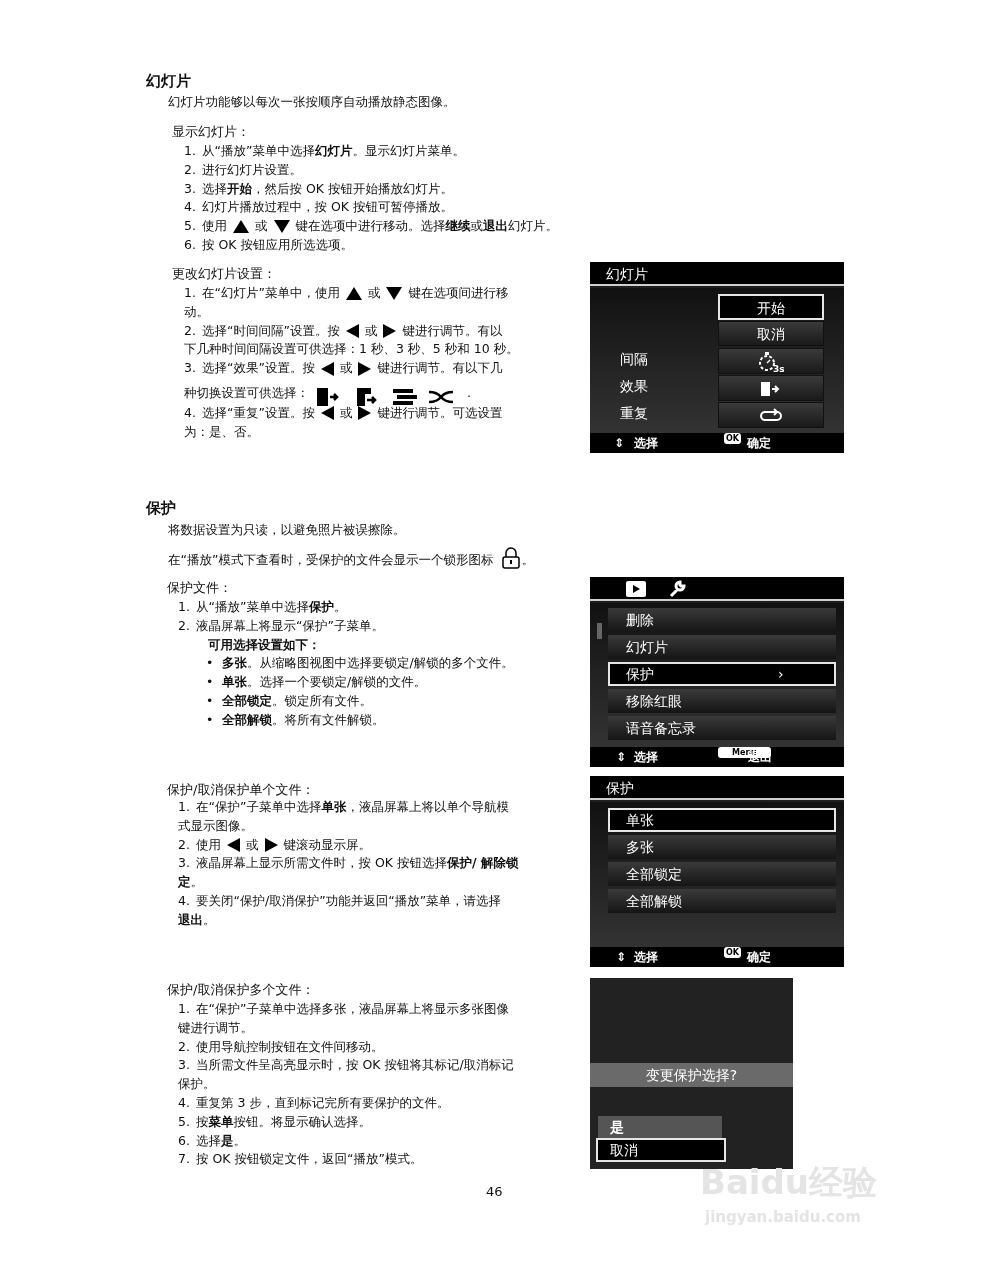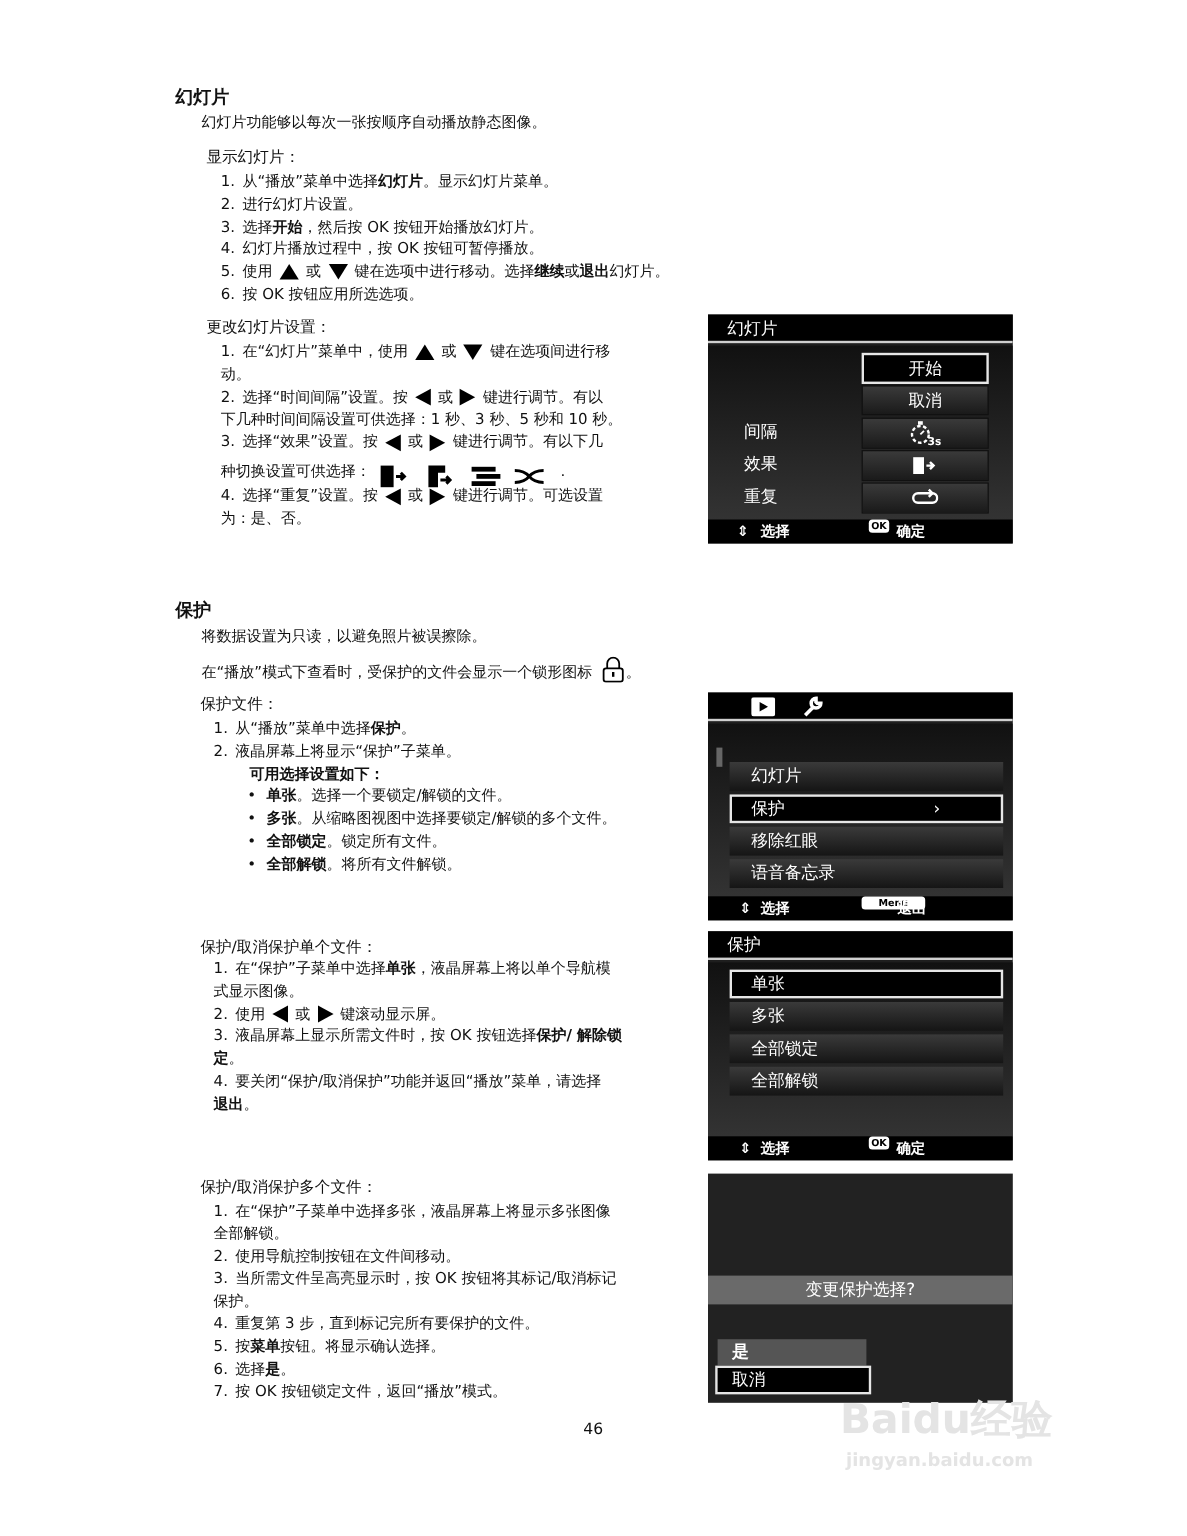--- a/index.html
+++ b/index.html
@@ -120,38 +120,39 @@
       <rect x="2" y="10" width="16" height="11" rx="2" stroke="#000" stroke-width="1.5" fill="#fff"></rect>
       <rect x="9" y="13" width="2" height="4" fill="#000"></rect>
     </svg><span>。</span>
 </div>
 
 <div class="abs sub" style="left:167px;top:578px;">保护文件：</div>
 <div class="abs" style="left:178px;top:598px;">
   <div class="li"><span class="num">1.</span><span>从“播放”菜单中选择</span><b>保护</b><span>。</span></div>
   <div class="li"><span class="num">2.</span><span>液晶屏幕上将显示“保护”子菜单。</span></div>
   <div class="li" style="padding-left:30px;font-weight:bold;">可用选择设置如下：</div>
+  <div class="li" style="padding-left:28px;"><span class="bullet">•</span><b>多张</b><span>。从缩略图视图中选择要锁定/解锁的多个文件。</span></div>
   <div class="li" style="padding-left:28px;"><span class="bullet">•</span><b>单张</b><span>。选择一个要锁定/解锁的文件。</span></div>
-  <div class="li" style="padding-left:28px;"><span class="bullet">•</span><b>多张</b><span>。从缩略图视图中选择要锁定/解锁的多个文件。</span></div>
   <div class="li" style="padding-left:28px;"><span class="bullet">•</span><b>全部锁定</b><span>。锁定所有文件。</span></div>
   <div class="li" style="padding-left:28px;"><span class="bullet">•</span><b>全部解锁</b><span>。将所有文件解锁。</span></div>
 </div>
 
 <div class="screen" style="left:590px;top:577px;width:254px;height:190px;">
   <div class="scr-title" style="padding-left:0;">
     <svg width="20" height="16" viewBox="0 0 20 16" style="position:absolute;left:36px;top:4px;">
         <rect x="0" y="0" width="20" height="16" rx="2" fill="#fff"></rect>
         <path d="M7 4 l7 4 l-7 4 z" fill="#000"></path>
       </svg>
     <svg width="18" height="18" viewBox="0 0 18 18" style="position:absolute;left:78px;top:3px;">
         <path d="M3 16 l7 -7 M12 2 a4 4 0 1 0 4 4 l-3 0 l-1 -1 z" stroke="#fff" stroke-width="3" fill="none"></path>
       </svg>
   </div>
   <div class="scr-body"></div>
   <div style="position:absolute;left:7px;top:46px;width:5px;height:16px;background:#666;"></div>
+  <div class="menu-row" style="top:31px;">删除</div>
   <div class="menu-row" style="top:58px;">幻灯片</div>
   <div class="menu-row sel" style="top:85px;"><span>保护</span><span style="position:absolute;left:168px;">›</span></div>
   <div class="menu-row" style="top:112px;">移除红眼</div>
   <div class="menu-row" style="top:139px;">语音备忘录</div>
   <div class="scr-foot">
     <span style="position:absolute;left:26px;">⇕</span>
     <span style="position:absolute;left:44px;">选择</span>
     <span style="position:absolute;left:128px;" class="menubadge">Menu</span>
     <span style="position:absolute;left:158px;">退出</span>
   </div>
@@ -179,31 +180,31 @@
     <span style="position:absolute;left:26px;">⇕</span>
     <span style="position:absolute;left:44px;">选择</span>
     <span style="position:absolute;left:134px;" class="okbadge">OK</span>
     <span style="position:absolute;left:157px;">确定</span>
   </div>
 </div>
 
 <div class="abs sub" style="left:167px;top:980px;">保护/取消保护多个文件：</div>
 <div class="abs" style="left:178px;top:1000px;">
   <div class="li"><span class="num">1.</span><span>在“保护”子菜单中选择多张，液晶屏幕上将显示多张图像</span></div>
-  <div class="li cont">全部解锁。</div>
+  <div class="li cont">键进行调节。</div>
   <div class="li"><span class="num">2.</span><span>使用导航控制按钮在文件间移动。</span></div>
   <div class="li"><span class="num">3.</span><span>当所需文件呈高亮显示时，按 OK 按钮将其标记/取消标记</span></div>
   <div class="li cont">保护。</div>
   <div class="li"><span class="num">4.</span><span>重复第 3 步，直到标记完所有要保护的文件。</span></div>
   <div class="li"><span class="num">5.</span><span>按</span><b>菜单</b><span>按钮。将显示确认选择。</span></div>
   <div class="li"><span class="num">6.</span><span>选择</span><b>是</b><span>。</span></div>
   <div class="li"><span class="num">7.</span><span>按 OK 按钮锁定文件，返回“播放”模式。</span></div>
 </div>
 
-<div class="screen" style="left:590px;top:978px;width:254px;height:191px;background:#222;">
+<div class="screen" style="left:590px;top:978px;width:203px;height:191px;background:#222;">
   <div style="position:absolute;left:0;right:0;top:85px;height:24px;background:#6a6a6a;text-align:center;font-size:14px;line-height:24px;">变更保护选择?</div>
   <div style="position:absolute;left:8px;top:138px;width:124px;height:22px;background:#555;font-size:14px;line-height:22px;padding-left:12px;font-weight:bold;">是</div>
   <div style="position:absolute;left:6px;top:160px;width:130px;height:24px;background:#000;border:2px solid #e6e6e6;font-size:14px;line-height:20px;padding-left:12px;">取消</div>
 </div>
 
 <div class="abs" style="left:486px;top:1184px;font-size:13px;">46</div>
 
 <div class="watermark" style="left:700px;top:1160px;font-size:34px;">Baidu经验</div>
 <div class="watermark" style="left:705px;top:1208px;font-size:15px;">jingyan.baidu.com</div>
 

